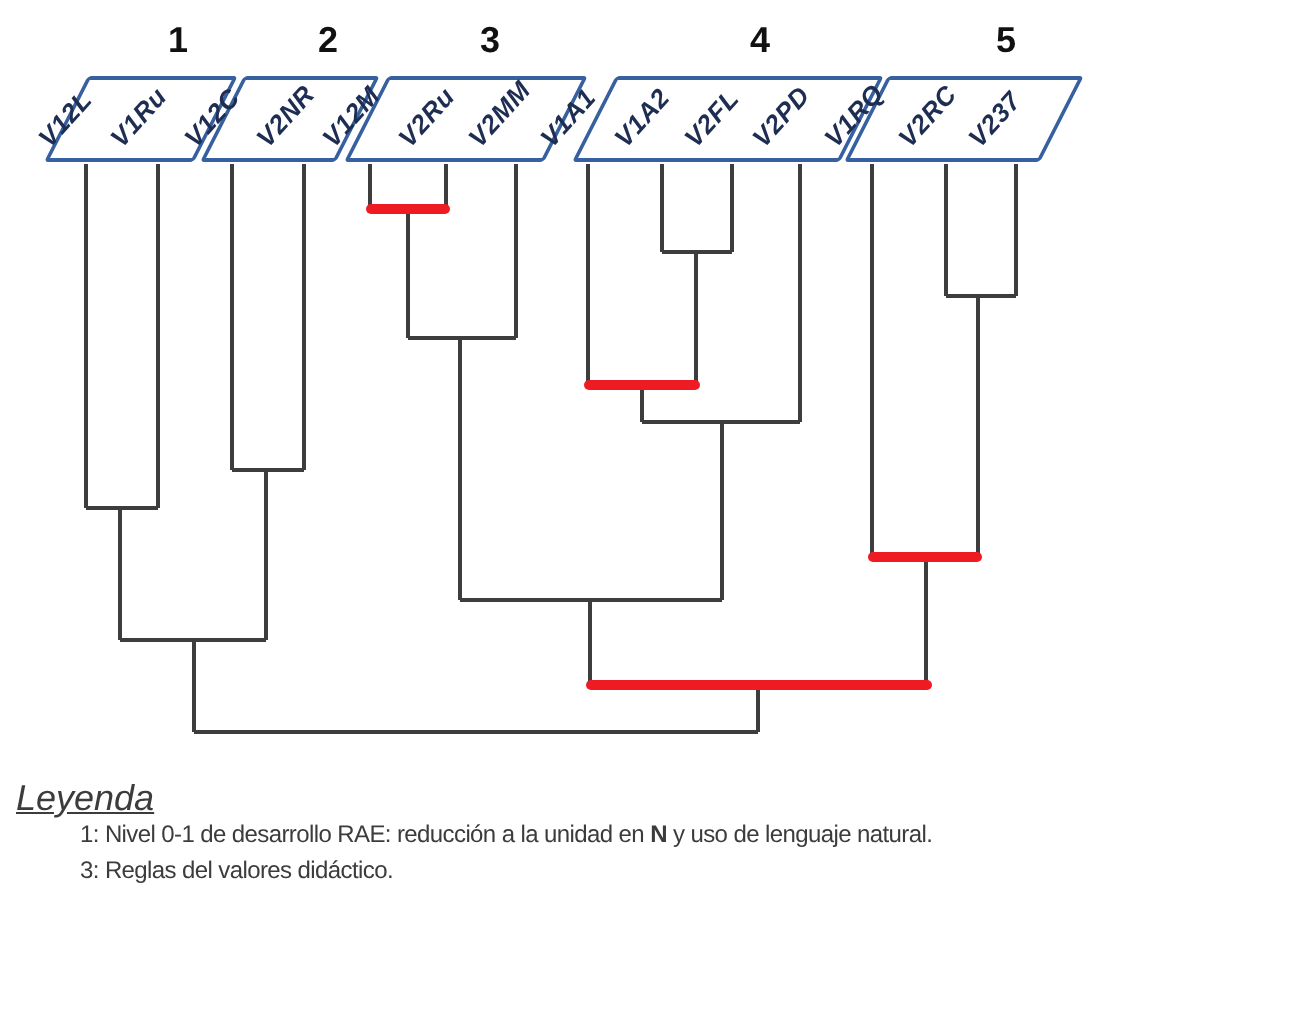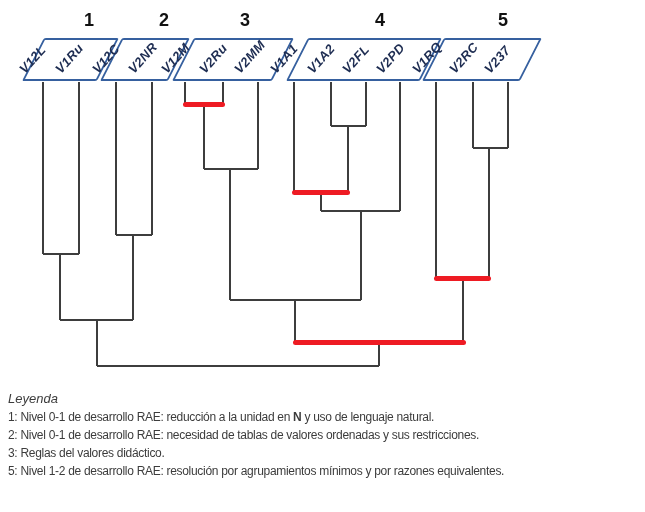--- a/index.html
+++ b/index.html
@@ -9,22 +9,22 @@
   .seg{position:absolute;background:#3d3d3d;}
   .seg.red{background:#ee1b23;border-radius:2.5px;z-index:4;}
   .para{position:absolute;top:38px;height:43px;box-sizing:border-box;border:2.5px solid #36609f;
         background:#ffffff;border-radius:2px;transform:skewX(-27deg);transform-origin:50% 100%;z-index:2;}
   .leaf{position:absolute;top:61px;height:16px;line-height:16px;white-space:nowrap;
         font-style:italic;font-weight:bold;font-size:13px;letter-spacing:.3px;color:#1e2d52;
         transform:rotate(-48deg);transform-origin:0 100%;z-index:3;}
   .gnum{position:absolute;top:10px;width:24px;text-align:center;
         font-weight:bold;font-size:18px;color:#111111;z-index:3;}
   #legend{position:absolute;left:8px;top:390px;width:632px;color:#3c3c3c;}
-  .legend-title{font-style:italic;font-size:13px;line-height:18px;}
-  .legend-line{font-size:12px;line-height:18px;letter-spacing:-0.3px;white-space:nowrap;}
+  .legend-title{font-style:italic;font-size:18px;line-height:18px;text-decoration:underline;}
+  .legend-line{font-size:12px;line-height:18px;letter-spacing:-0.3px;white-space:nowrap;margin-left:32px;}
 </style>
 </head>
 <body>
 
 <div id="page">
 
   <div id="canvas">
       <div class="seg" style="left: 42.25px; top: 82px; width: 1.5px; height: 172px;"></div>
       <div class="seg" style="left: 78.25px; top: 82px; width: 1.5px; height: 172px;"></div>
       <div class="seg" style="left: 115.25px; top: 82px; width: 1.5px; height: 153px;"></div>
@@ -86,18 +86,16 @@
       <div class="leaf" style="left: 351px;">V2FL</div>
       <div class="leaf" style="left: 385px;">V2PD</div>
       <div class="leaf" style="left: 421px;">V1RQ</div>
       <div class="leaf" style="left: 458px;">V2RC</div>
       <div class="leaf" style="left: 493px;">V237</div>
     </div>
 
   <div id="legend">
     <div class="legend-title">Leyenda</div>
     <div class="legend-line"><span>1: Nivel 0-1 de desarrollo RAE: reducción a la unidad en </span><b>N</b><span> y uso de lenguaje natural.</span></div>
-    <div class="legend-line">2: Nivel 0-1 de desarrollo RAE: necesidad de tablas de valores ordenadas y sus restricciones.</div>
     <div class="legend-line">3: Reglas del valores didáctico.</div>
-    <div class="legend-line">5: Nivel 1-2 de desarrollo RAE: resolución por agrupamientos mínimos y por razones equivalentes.</div>
   </div>
 
 </div>
 
 </body></html>

